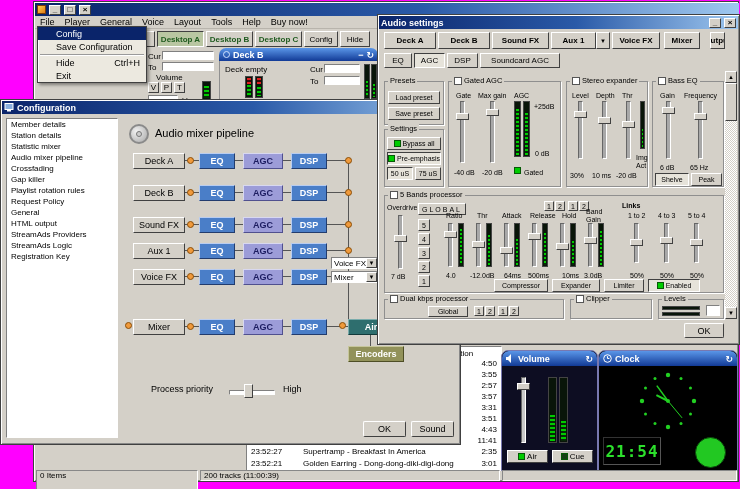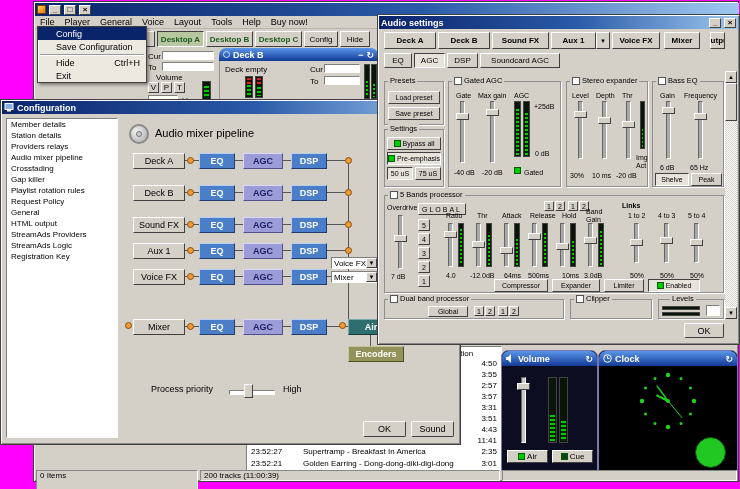--- a/index.html
+++ b/index.html
@@ -186,41 +186,44 @@
             <circle cx="37.5" cy="20" r="1.5"></circle>
             <circle cx="47" cy="10.5" r="1.5"></circle>
           <circle cx="60" cy="33" r="2"></circle>
         </g>
         <g stroke="#22d022">
           <line x1="60" y1="33" x2="48.4" y2="27.1" stroke-width="2"></line>
           <line x1="60" y1="33" x2="48.8" y2="17.6" stroke-width="1.5"></line>
           <line x1="60" y1="33" x2="74.1" y2="49.9" stroke-width="1"></line>
         </g>
       </svg>
+      <div class="sunken" style="left:4px;top:86px;width:58px;height:28px;background:#000;border-color:#333 #555 #555 #333;display:flex;align-items:center;justify-content:center">
+        <span class="seg">21:54</span>
+      </div>
       <div style="position:absolute;left:96px;top:86px;width:31px;height:31px;border-radius:50%;background:#22c822;border:1px solid #0a4a0a"></div>
     </div>
 
     <div class="cell" style="left:2px;top:468px;width:162px;height:27px">0 Items</div>
     <div class="cell" style="left:166px;top:468px;width:300px;height:11px">200 tracks (11:00:39)</div>
     <div class="cell" style="left:468px;top:468px;width:235px;height:11px"></div>
   </div>
 
   <div class="win" style="left:0;top:99px;width:461px;height:346px;z-index:10">
     <div class="tbar" style="left:1px;top:1px;width:457px;height:13px">
       <svg width="10" height="9" viewBox="0 0 10 9">
           <rect x="1" y="0.5" width="8" height="6" fill="#8ab0e0" stroke="#fff" stroke-width="1"></rect>
           <rect x="3" y="7" width="4" height="1.5" fill="#fff"></rect>
         </svg>
       <span style="flex:1">Configuration</span>
       <span class="wbtn">×</span>
     </div>
     <div class="sunken" style="left:5px;top:18px;width:112px;height:320px;overflow:hidden">
       <div class="tree-item">Member details</div>
       <div class="tree-item">Station details</div>
-      <div class="tree-item">Providers relays</div>
+      <div class="tree-item">Statistic mixer</div>
       <div class="tree-item">Audio mixer pipeline</div>
       <div class="tree-item">Crossfading</div>
       <div class="tree-item">Gap killer</div>
       <div class="tree-item">Playlist rotation rules</div>
       <div class="tree-item">Request Policy</div>
       <div class="tree-item">General</div>
       <div class="tree-item">HTML output</div>
       <div class="tree-item">StreamAds Providers</div>
       <div class="tree-item">StreamAds Logic</div>
       <div class="tree-item">Registration Key</div>
@@ -505,36 +508,36 @@
     <div class="b3 l7" style="left:174px;top:264px;width:48px;height:13px">Expander</div>
     <div class="b3 l7" style="left:226px;top:264px;width:40px;height:13px">Limiter</div>
     <div class="b3 l7 sunk" style="left:270px;top:264px;width:52px;height:13px">
         <span class="led"></span>
         <span>Enabled</span>
       </div>
 
     <div class="grp" style="left:6px;top:284px;width:180px;height:20px"></div>
     <div class="grplab" style="left:10px;top:279px">
         <span class="chk"></span>
-        <span>Dual band processor</span>
+        <span>Dual kbps processor</span>
       </div>
     <div class="b3 l7" style="left:50px;top:291px;width:40px;height:11px">Global</div>
     <div class="b3 l7" style="left:96px;top:291px;width:10px;height:10px">1</div>
     <div class="b3 l7" style="left:107px;top:291px;width:10px;height:10px">2</div>
     <div class="b3 l7" style="left:120px;top:291px;width:10px;height:10px">1</div>
     <div class="b3 l7" style="left:131px;top:291px;width:10px;height:10px">2</div>
 
     <div class="grp" style="left:192px;top:284px;width:82px;height:20px"></div>
     <div class="grplab" style="left:196px;top:279px">
         <span class="chk"></span>
         <span>Clipper</span>
       </div>
 
     <div class="grp" style="left:280px;top:284px;width:66px;height:20px"></div>
-    <div class="grplab" style="left:292px;top:279px">
+    <div class="grplab" style="left:284px;top:279px">
         <span>Levels</span>
       </div>
     <div class="hbar" style="left:284px;top:291px;width:38px;height:4px">
         <div class="hbf" style="width:20px"></div>
       </div>
     <div class="hbar" style="left:284px;top:297px;width:38px;height:4px">
         <div class="hbf" style="width:26px"></div>
       </div>
     <div class="sunken" style="left:328px;top:290px;width:14px;height:11px"></div>
 

